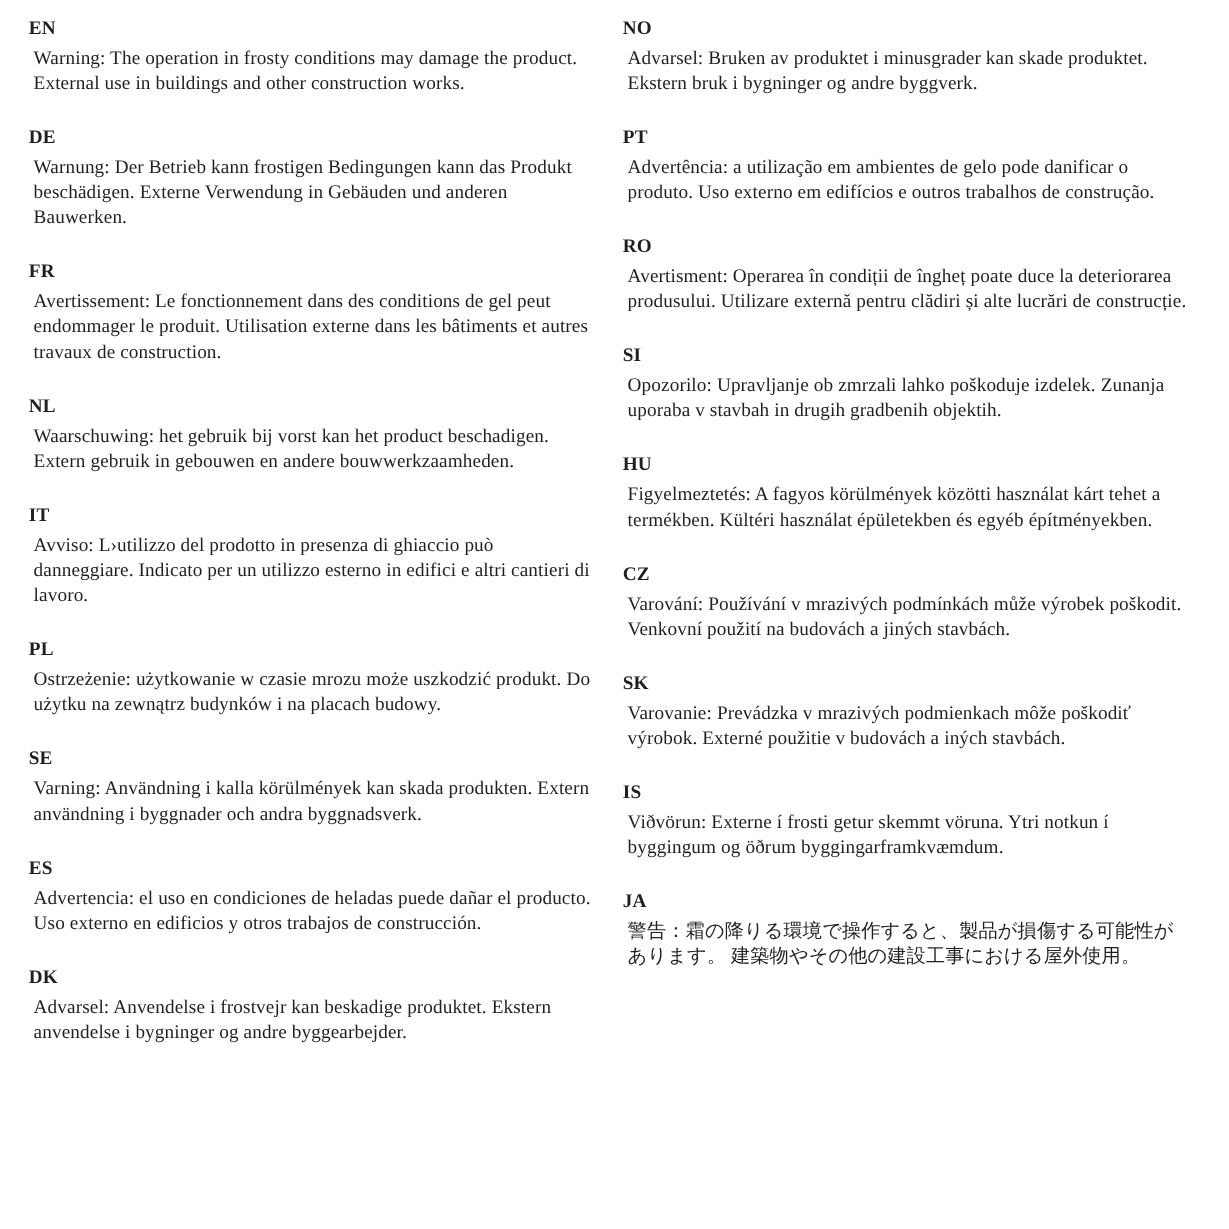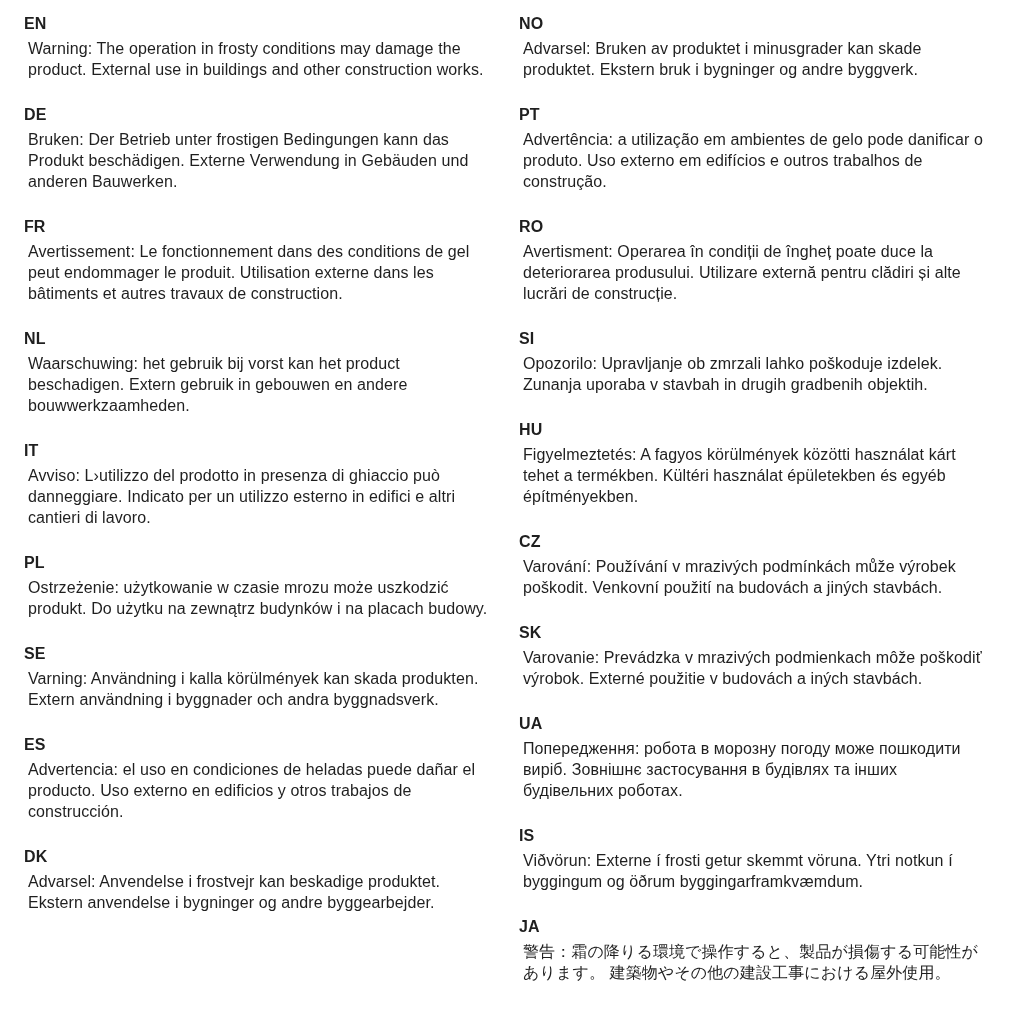--- a/index.html
+++ b/index.html
@@ -19,20 +19,21 @@
     width: 1024px;
     height: 1024px;
     padding: 13px 30px 0 24px;
     display: grid;
     grid-template-columns: 1fr 1fr;
     column-gap: 20px;
     align-items: start;
   }
   .column {
     display: block;
+    font-family: Liberation Serif, serif;
   }
   .section {
     margin: 0 0 24px 0;
   }
   .lang-code {
     font-weight: bold;
     font-size: 16px;
     line-height: 21px;
     letter-spacing: 0.1px;
   }
@@ -48,21 +49,21 @@
 
 <div class="page">
   <div class="column">
   <div class="section">
     <div class="lang-code">EN</div>
     <p class="warning-text">Warning: The operation in frosty conditions may damage the product. External use in buildings and other construction works.</p>
   </div>
 
   <div class="section">
     <div class="lang-code">DE</div>
-    <p class="warning-text">Bruken: Der Betrieb unter frostigen Bedingungen kann das Produkt beschädigen. Externe Verwendung in Gebäuden und anderen Bauwerken.</p>
+    <p class="warning-text">Warnung: Der Betrieb kann frostigen Bedingungen kann das Produkt beschädigen. Externe Verwendung in Gebäuden und anderen Bauwerken.</p>
   </div>
 
   <div class="section">
     <div class="lang-code">FR</div>
     <p class="warning-text">Avertissement: Le fonctionnement dans des conditions de gel peut endommager le produit. Utilisation externe dans les bâtiments et autres travaux de construction.</p>
   </div>
 
   <div class="section">
     <div class="lang-code">NL</div>
     <p class="warning-text">Waarschuwing: het gebruik bij vorst kan het product beschadigen. Extern gebruik in gebouwen en andere bouwwerkzaamheden.</p>
@@ -122,24 +123,20 @@
   <div class="section">
     <div class="lang-code">CZ</div>
     <p class="warning-text">Varování: Používání v mrazivých podmínkách může výrobek poškodit. Venkovní použití na budovách a jiných stavbách.</p>
   </div>
 
   <div class="section">
     <div class="lang-code">SK</div>
     <p class="warning-text">Varovanie: Prevádzka v mrazivých podmienkach môže poškodiť výrobok. Externé použitie v budovách a iných stavbách.</p>
   </div>
 
-  <div class="section">
-    <div class="lang-code">UA</div>
-    <p class="warning-text">Попередження: робота в морозну погоду може пошкодити виріб. Зовнішнє застосування в будівлях та інших будівельних роботах.</p>
-  </div>
 
   <div class="section">
     <div class="lang-code">IS</div>
     <p class="warning-text">Viðvörun: Externe í frosti getur skemmt vöruna. Ytri notkun í byggingum og öðrum byggingarframkvæmdum.</p>
   </div>
 
   <div class="section">
     <div class="lang-code">JA</div>
     <p class="warning-text">警告：霜の降りる環境で操作すると、製品が損傷する可能性があります。 建築物やその他の建設工事における屋外使用。</p>
   </div>

